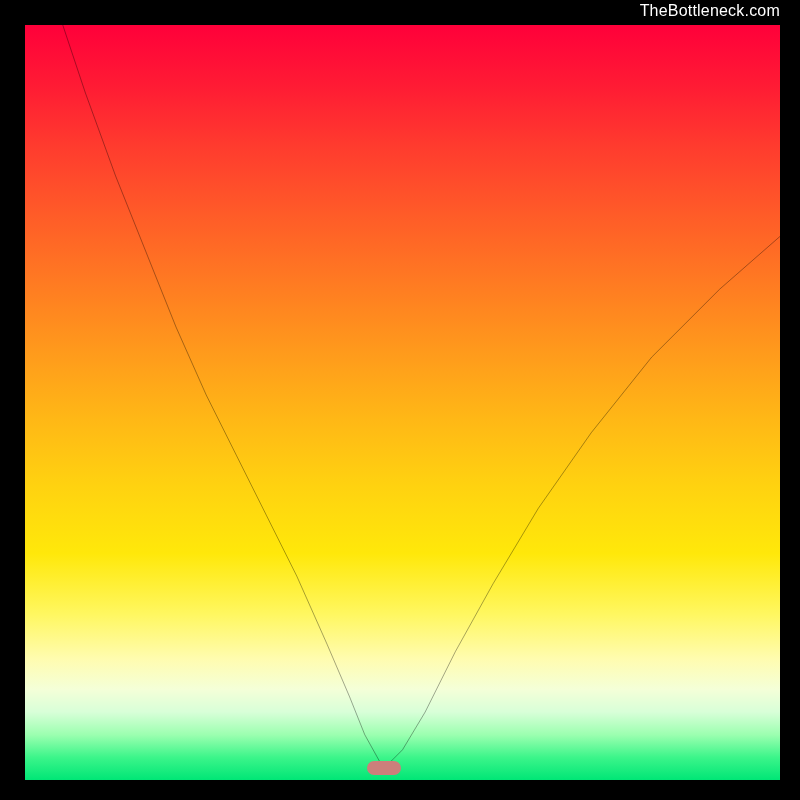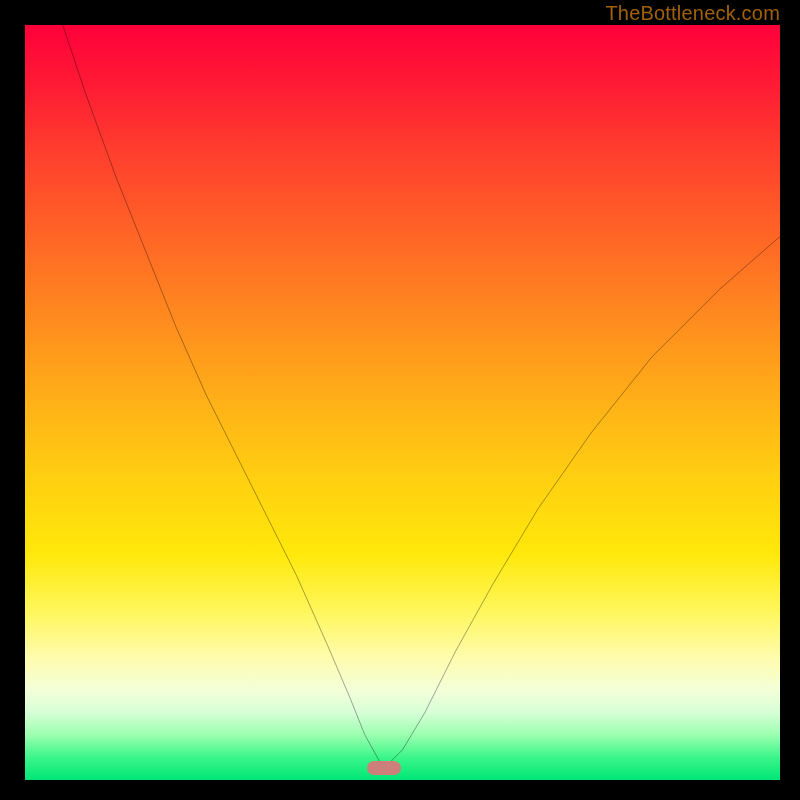--- a/index.html
+++ b/index.html
@@ -56,23 +56,23 @@
     width: 34px;
     height: 14px;
     border-radius: 7px;
     background: #cc7f7b;
     transform: translate(-50%, -50%);
   }
   .watermark {
     position: absolute;
     top: 2px;
     right: 20px;
-    color: #a16207;
+    color: #ffffff;
     font-family: Arial, Helvetica, sans-serif;
-    font-size: 20px;
+    font-size: 16px;
     letter-spacing: 0.2px;
   }
 </style>
 </head>
 <body>
 
 <div class="frame">
 
   <div class="watermark">TheBottleneck.com</div>
 

